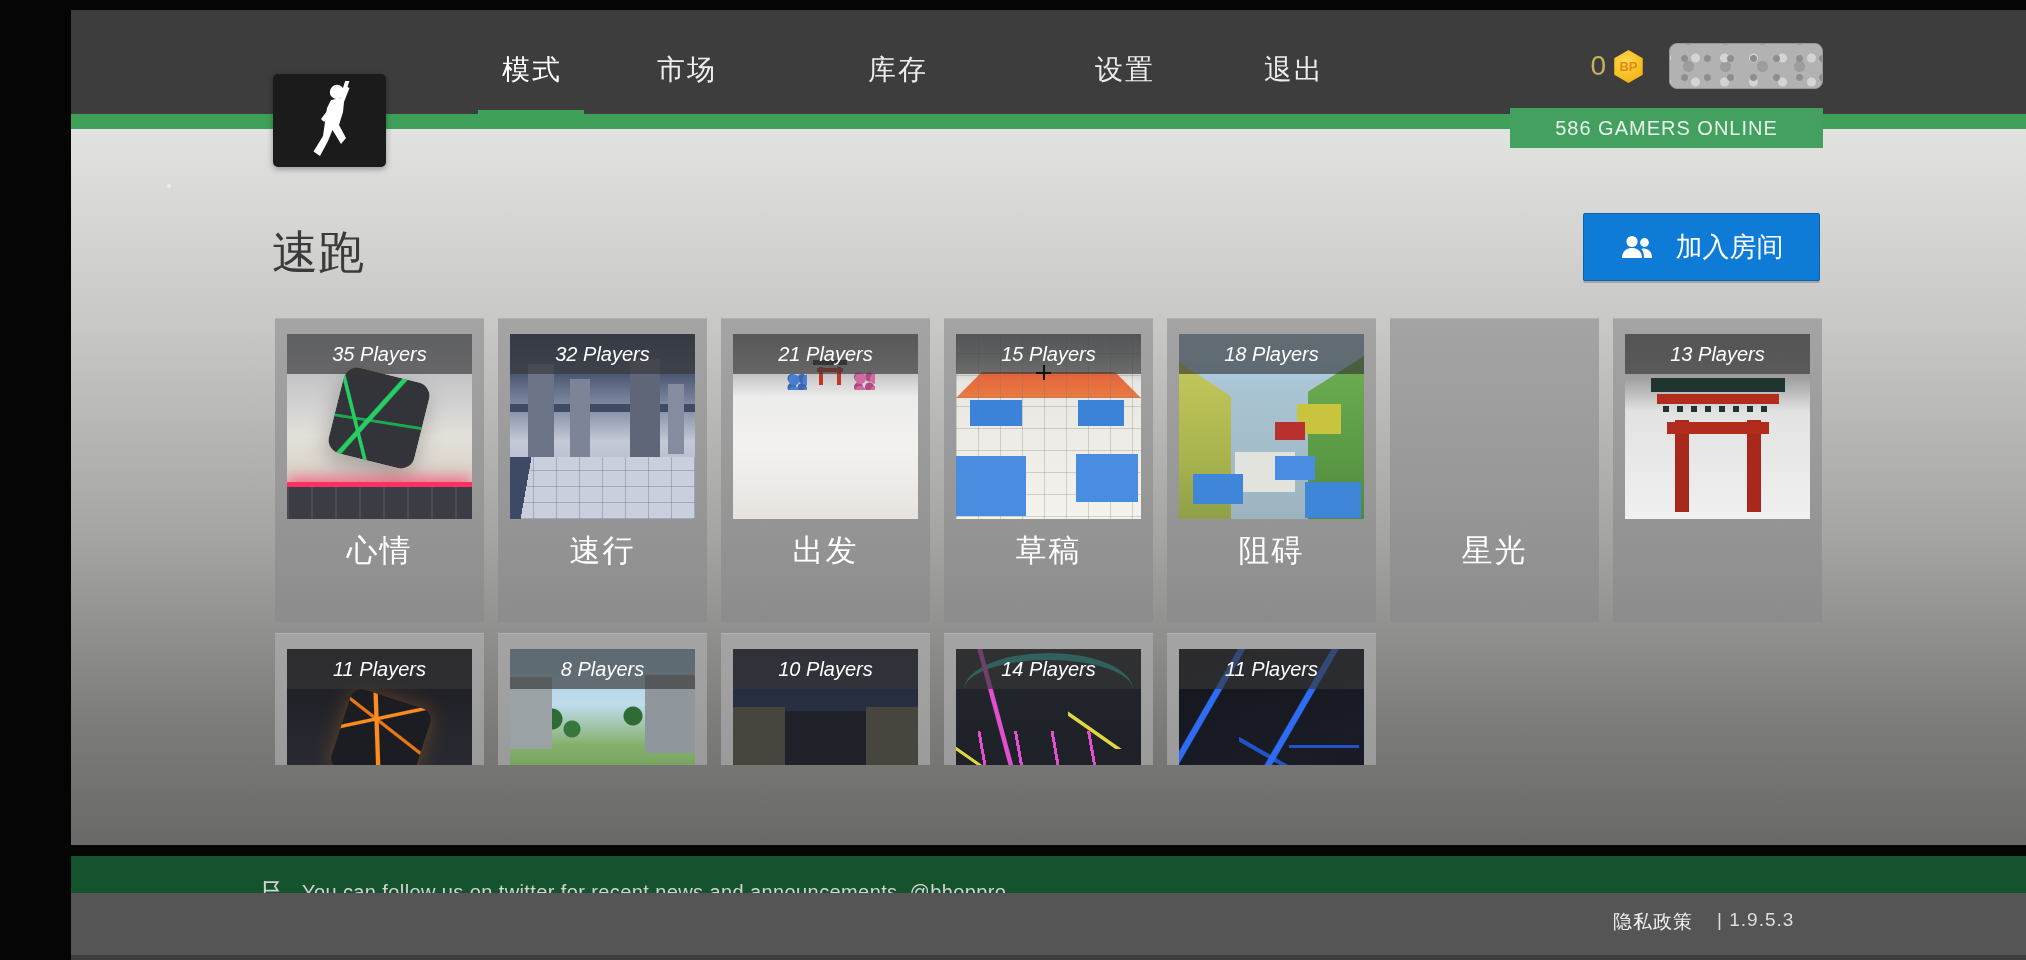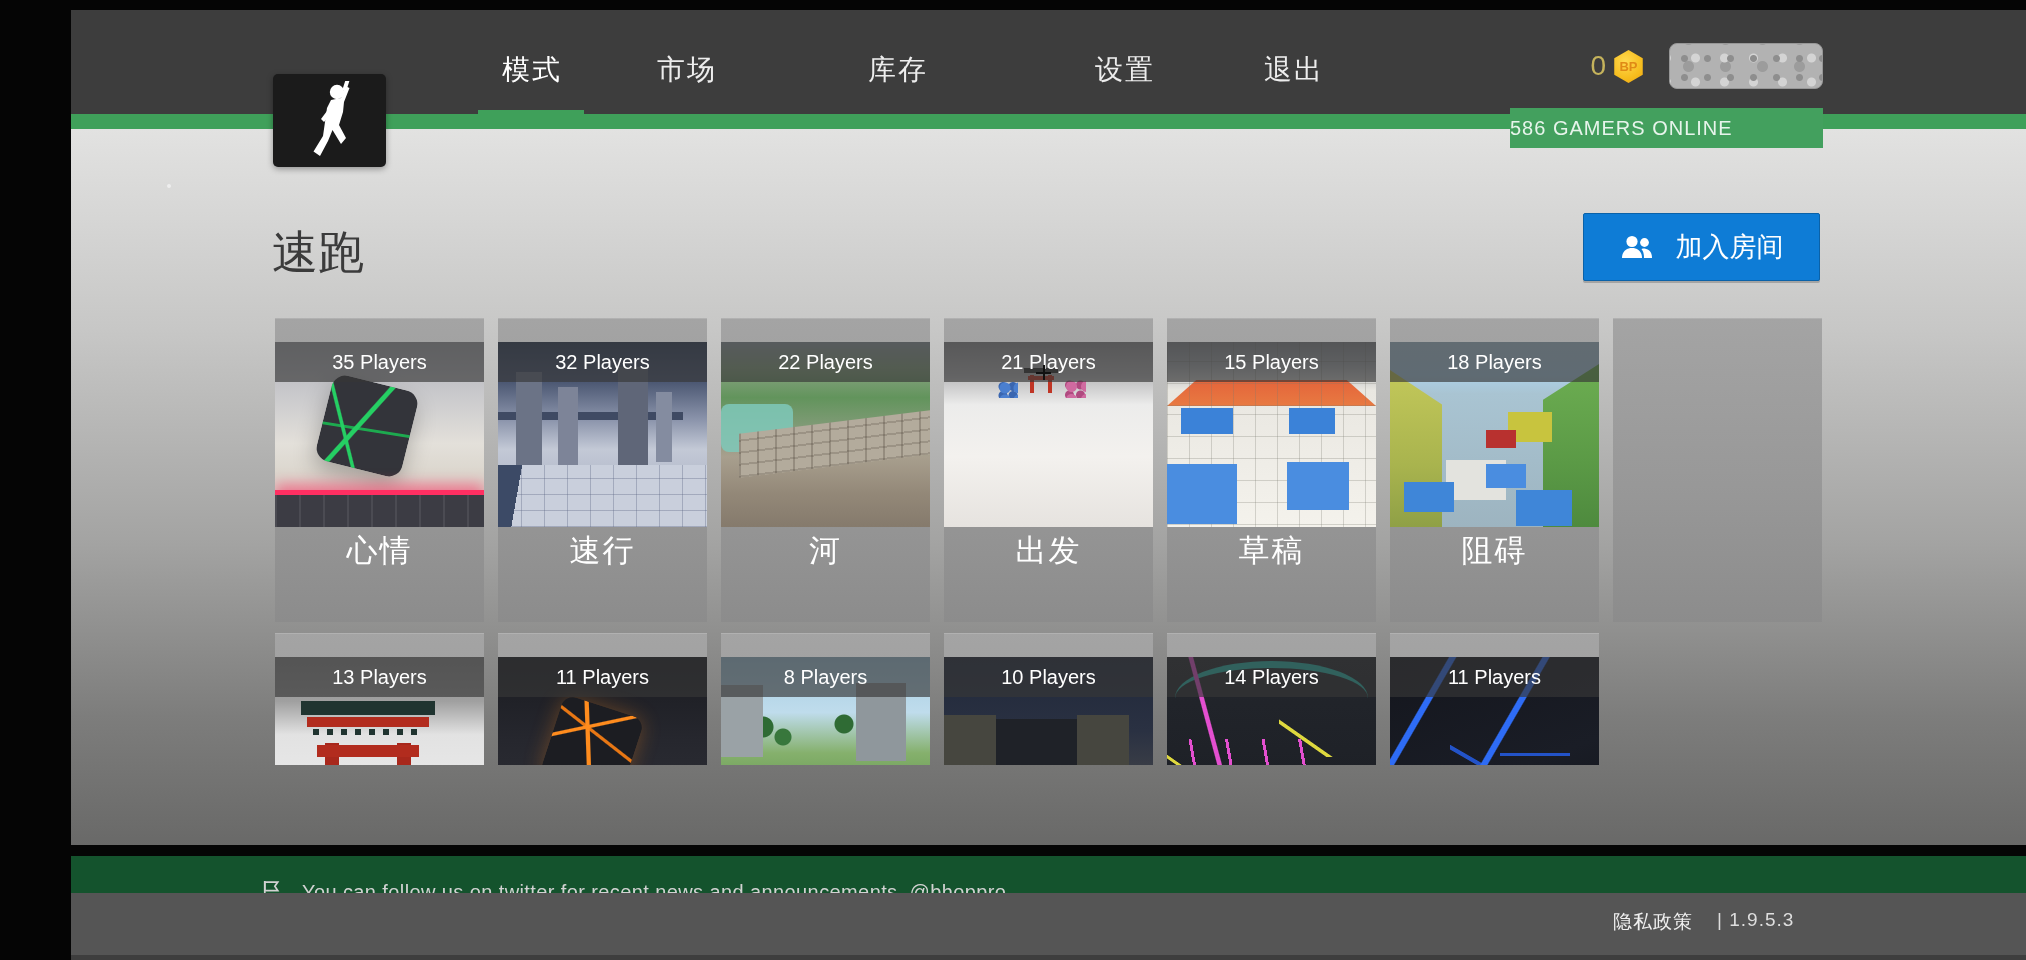--- a/index.html
+++ b/index.html
@@ -38,35 +38,35 @@
   .name-plate{position:absolute;left:1669px;top:43px;width:154px;height:46px;border-radius:8px;z-index:3;
     background-color:#b2b2b2;
     background-image:
       radial-gradient(circle,#8e8e8e 0 3px,transparent 4px),
       radial-gradient(circle,#d4d4d4 0 4px,transparent 5px),
       radial-gradient(circle,#9c9c9c 0 5px,transparent 6px);
     background-size:23px 19px,29px 24px,37px 27px;
     background-position:3px 5px,11px 2px,0 9px;
     border:1px solid #979797;box-sizing:border-box;cursor:pointer;}
   .online-badge{position:absolute;left:1510px;top:108px;width:313px;height:40px;background:#43a05e;
-    color:#e7f4eb;font-size:20px;line-height:40px;text-align:left;letter-spacing:1px;z-index:4;}
+    color:#e7f4eb;font-size:20px;line-height:40px;text-align:center;letter-spacing:1px;z-index:4;}
 
   
   .page-title{position:absolute;left:272px;top:222px;font-size:46px;color:#3b3b3b;z-index:1;}
   .join-btn{position:absolute;left:1583px;top:213px;width:237px;height:68px;background:#0e7cd6;
     border:1px solid #0a62a9;box-sizing:border-box;border-radius:2px;display:flex;align-items:center;
     justify-content:center;gap:22px;color:#fff;font-size:27px;cursor:pointer;z-index:1;
     box-shadow:0 2px 0 rgba(0,0,0,.2);}
   .join-btn svg{width:34px;height:26px;}
 
   .map-grid{position:absolute;left:275px;top:318px;width:1547px;height:447px;overflow:hidden;
     display:flex;flex-wrap:wrap;gap:11px 14px;align-content:flex-start;z-index:1;}
   .map-card{width:209px;height:304px;background:linear-gradient(180deg,#a4a4a4 0%,#989898 55%,#8c8c8c 100%);
     position:relative;cursor:pointer;box-shadow:inset 0 1px 0 rgba(255,255,255,.15);}
-  .thumb{position:relative;width:209px;height:185px;margin:24px auto 0;overflow:hidden;background:#888;}
+  .thumb{position:relative;width:185px;height:185px;margin:16px auto 0;overflow:hidden;background:#888;font-style:italic;}
   .thumb .fx{position:absolute;inset:0;}
   .band{position:absolute;top:0;left:0;right:0;height:40px;background:rgba(54,54,54,.66);
     color:#fff;font-size:20px;line-height:40px;text-align:center;z-index:5;}
   .map-name{position:absolute;top:212px;width:100%;text-align:center;color:#fff;font-size:31px;letter-spacing:2px;}
 
   
   .t-mood{background:linear-gradient(180deg,#aeb0b6 0%,#c9c9cc 28%,#e3e0da 55%,#d8d2c8 78%,#c2bbb1 100%);}
   .t-mood .fx-a{inset:auto;left:48px;top:40px;width:88px;height:88px;transform:rotate(14deg);
     border-radius:14px;background-color:#33343a;
     background-image:linear-gradient(118deg,transparent 42%,#25cf63 43% 46%,transparent 47%),
@@ -280,28 +280,20 @@
 
   <div class="map-card">
     <div class="thumb t-fast">
       <div class="fx fx-a"></div>
       <div class="fx fx-b"></div>
       <div class="band">32 Players</div>
     </div>
     <div class="map-name">速行</div>
   </div>
 
-  <div class="map-card">
-    <div class="thumb t-river">
-      <div class="fx fx-a"></div>
-      <div class="fx fx-b"></div>
-      <div class="band">22 Players</div>
-    </div>
-    <div class="map-name">河</div>
-  </div>
 
   <div class="map-card">
     <div class="thumb t-depart">
       <div class="fx fx-a"></div>
       <div class="fx fx-b"></div>
       <div class="band">21 Players</div>
     </div>
     <div class="map-name">出发</div>
   </div>
 
@@ -317,20 +309,21 @@
   <div class="map-card">
     <div class="thumb t-obstacle">
       <div class="fx fx-a"></div>
       <div class="fx fx-b"></div>
       <div class="band">18 Players</div>
     </div>
     <div class="map-name">阻碍</div>
   </div>
 
   <div class="map-card">
+    <div class="map-name">星光</div>
   </div>
 
   <div class="map-card">
     <div class="thumb t-torii">
       <div class="fx fx-a"></div>
       <div class="fx fx-b"></div>
       <div class="band">13 Players</div>
     </div>
     <div class="map-name"></div>
   </div>

